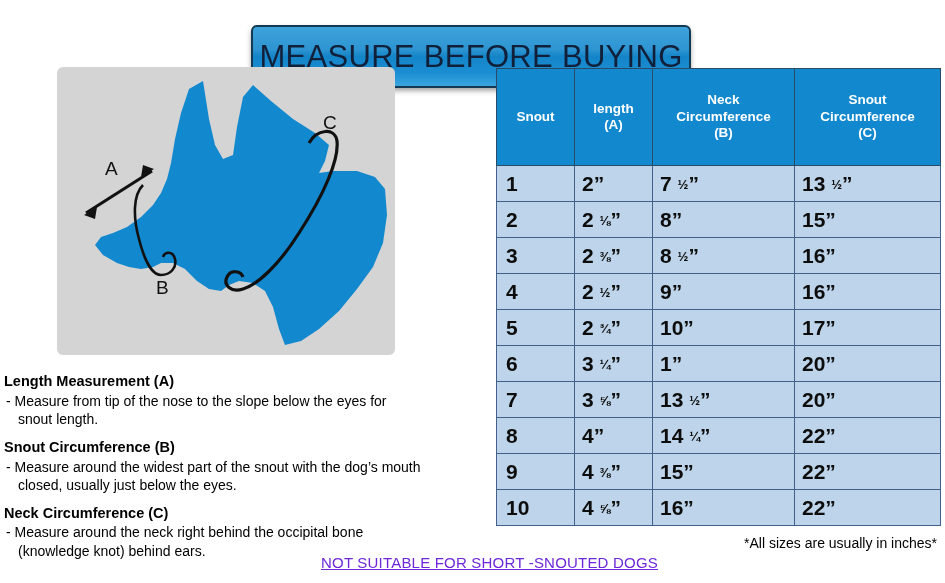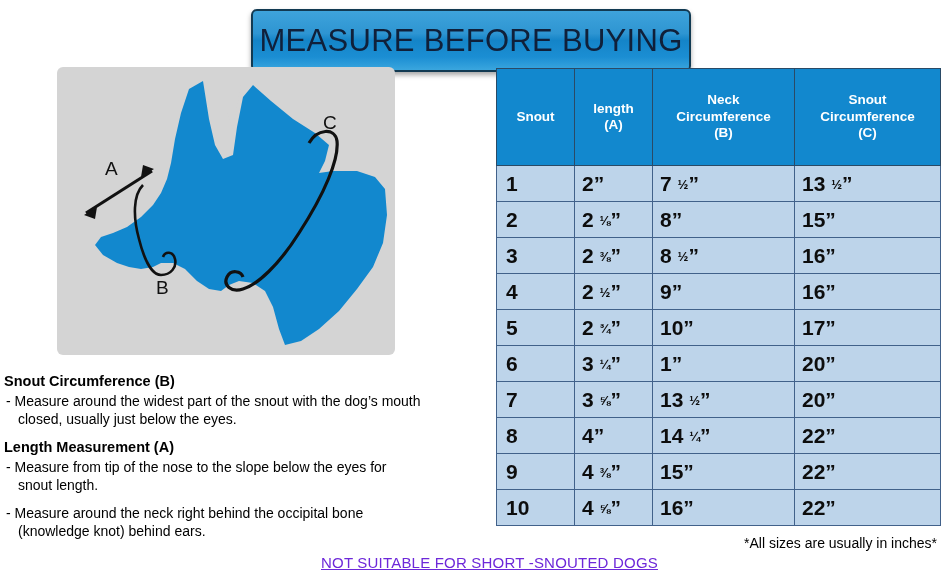--- a/index.html
+++ b/index.html
@@ -12,21 +12,21 @@
     height: 583px;
     position: relative;
     font-family: "Liberation Sans", sans-serif;
     overflow: hidden;
   }
 
   
   #title-banner {
     position: absolute;
     left: 251px;
-    top: 9px;
+    top: 25px;
     width: 440px;
     height: 63px;
     border-radius: 6px;
     border: 2px solid #123a52;
     background: linear-gradient(to bottom,
                 #3ea3db 0%,
                 #2e95d2 38%,
                 #1484c8 50%,
                 #1b8ed3 78%,
                 #3aa6de 100%);
@@ -183,36 +183,37 @@
     <path fill="none" stroke="#111111" stroke-width="3.2" d="M 252,76 C 260,62 278,60 280,74 C 282,92 268,126 242,166
              C 222,198 200,218 186,222 C 174,226 166,218 170,210
              C 174,202 184,204 186,210"></path>
     <text x="266" y="62" font-family="Liberation Sans, sans-serif" font-size="19" fill="#111111">C</text>
   </svg>
 </div>
 
 <div id="instructions">
 
   <div class="instr-group">
+    <div class="instr-head">Length Measurement (A)</div>
+    <div class="instr-body">
+      <span>- Measure from tip of the nose to the slope below the eyes for</span>
+      <span class="cont">snout length.</span>
+    </div>
+  </div>
+
+  <div class="instr-group">
     <div class="instr-head">Snout Circumference (B)</div>
     <div class="instr-body">
       <span>- Measure around the widest part of the snout with the dog’s mouth</span>
       <span class="cont">closed, usually just below the eyes.</span>
     </div>
   </div>
 
   <div class="instr-group">
-    <div class="instr-head">Length Measurement (A)</div>
-    <div class="instr-body">
-      <span>- Measure from tip of the nose to the slope below the eyes for</span>
-      <span class="cont">snout length.</span>
-    </div>
-  </div>
-
-  <div class="instr-group">
+    <div class="instr-head">Neck Circumference (C)</div>
     <div class="instr-body">
       <span>- Measure around the neck right behind the occipital bone</span>
       <span class="cont">(knowledge knot) behind ears.</span>
     </div>
   </div>
 
 </div>
 
 <table id="size-table">
   <colgroup>

